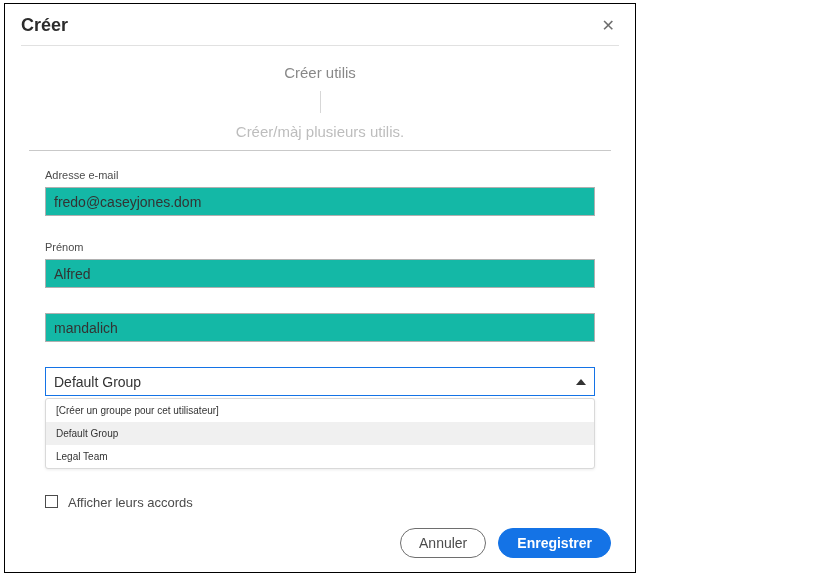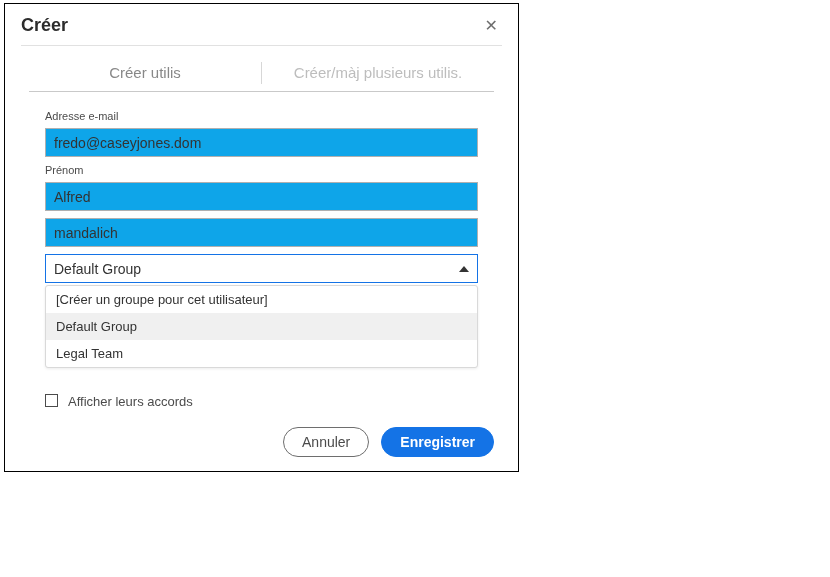--- a/index.html
+++ b/index.html
@@ -3,21 +3,21 @@
   <meta charset="utf-8">
   <style>
     * { box-sizing: border-box; margin: 0; padding: 0; }
     body {
       font-family: "Segoe UI", Arial, sans-serif;
       font-size: 14px;
       color: #333;
       background: #fff;
     }
     .dialog {
-      width: 515px;
+      width: 632px;
       border: 1px solid #000;
       margin: 3px 0 0 4px;
       background: #fff;
     }
     .dialog-header {
       display: flex;
       justify-content: space-between;
       align-items: center;
       padding: 10px 16px 8px 16px;
     }
@@ -34,20 +34,21 @@
     }
     .header-divider {
       border: none;
       border-top: 1px solid #e1e1e1;
       margin: 0 16px;
     }
     .tabs-row {
       display: flex;
       margin: 8px 24px 0 24px;
       border-bottom: 1px solid #c9c9c9;
+      flex-direction: column;
     }
     .tab {
       flex: 1;
       text-align: center;
       padding: 10px 8px;
       font-size: 15px;
       color: #888;
       cursor: pointer;
     }
     .tab.active { color: #888; }
@@ -67,22 +68,22 @@
       margin-bottom: 6px;
       display: block;
     }
     .text-input {
       width: 100%;
       height: 29px;
       border: 1px solid #b0b0b0;
       padding: 8px 8px;
       font-size: 14px;
       color: #333;
-      margin-bottom: 7px;
-      background: #0ea5e9;
+      margin-bottom: 25px;
+      background: #14b8a6;
     }
     .select-wrap {
       position: relative;
       width: 100%;
       margin-bottom: 2px;
     }
     .select-box {
       width: 100%;
       height: 29px;
       border: 1px solid #1473e6;
@@ -104,21 +105,21 @@
     .dropdown-list {
       position: relative;
       margin-top: 2px;
       background: #fff;
       border: 1px solid #d9d9d9;
       border-radius: 3px;
       box-shadow: 0 1px 3px rgba(0,0,0,0.08);
     }
     .dropdown-item {
       padding: 6px 10px;
-      font-size: 13px;
+      font-size: 10px;
       color: #333;
       cursor: pointer;
     }
     .dropdown-item.highlight {
       background: #f0f0f0;
     }
     .checkbox-row {
       display: flex;
       align-items: flex-start;
       gap: 10px;

